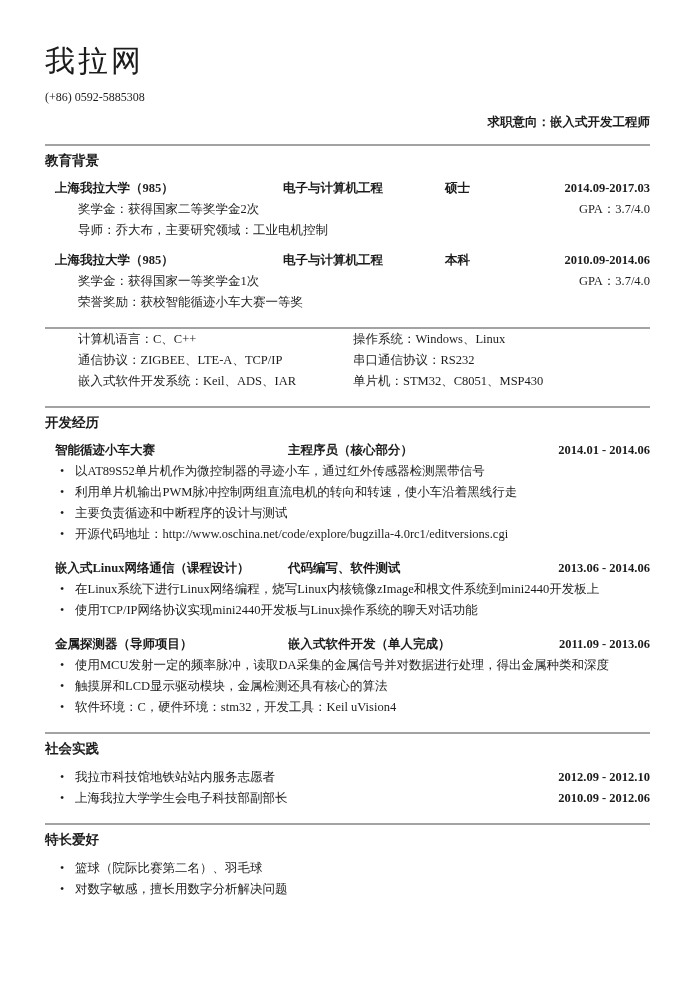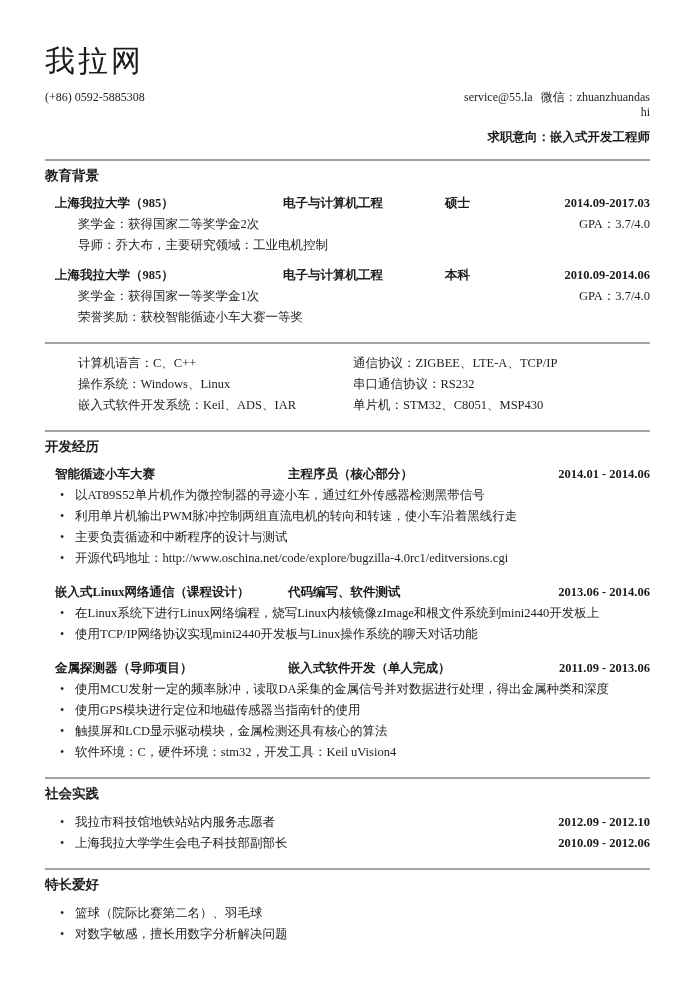--- a/index.html
+++ b/index.html
@@ -71,21 +71,20 @@
   }
   .edu-dates, .right-align { text-align: right; }
   .detail-line { display: flex; padding-left: 33px; }
   .detail-right { margin-left: auto; }
 
   
   .skills-grid {
     display: grid;
     grid-template-columns: 275px 1fr;
     padding-left: 33px;
-    margin-top: 9px;
   }
 
   
   .project { margin-top: 9px; }
   .project + .project { margin-top: 13px; }
   .project-head {
     display: grid;
     grid-template-columns: 233px 1fr auto;
     padding-left: 10px;
     font-weight: bold;
@@ -103,21 +102,20 @@
 </head>
 <body>
 
 <div class="page">
   <div class="content">
 
     <h1 class="site-title">我拉网</h1>
 
     <div class="contact-row">
       <span class="phone">(+86) 0592-5885308</span>
-      <span class="contact-right"><span>service@55.la</span><span class="wechat-label">微信：</span><span class="wechat-id">zhuanzhuandashi</span></span>
     </div>
 
     <div class="objective">
       <span>求职意向：</span><span>嵌入式开发工程师</span>
     </div>
 
     <div class="section">
       <h2 class="section-heading">教育背景</h2>
 
       <div class="edu-entry">
@@ -149,22 +147,22 @@
         </div>
         <div class="detail-line body-txt">
           <span>荣誉奖励：获校智能循迹小车大赛一等奖</span>
         </div>
       </div>
     </div>
 
     <div class="section">
       <div class="skills-grid body-txt">
         <span>计算机语言：C、C++</span>
+        <span>操作系统：Windows、Linux</span>
         <span>通信协议：ZIGBEE、LTE-A、TCP/IP</span>
-        <span>操作系统：Windows、Linux</span>
         <span>串口通信协议：RS232</span>
         <span>嵌入式软件开发系统：Keil、ADS、IAR</span>
         <span>单片机：STM32、C8051、MSP430</span>
       </div>
     </div>
 
     <div class="section">
       <h2 class="section-heading">开发经历</h2>
 
       <div class="project">
@@ -212,24 +210,20 @@
           <span>金属探测器（导师项目）</span>
           <span>嵌入式软件开发（单人完成）</span>
           <span class="project-dates">2011.09 - 2013.06</span>
         </div>
         <div class="bullet-line body-txt">
           <span class="bullet-dot"></span>
           <span class="bullet-text">使用MCU发射一定的频率脉冲，读取DA采集的金属信号并对数据进行处理，得出金属种类和深度</span>
         </div>
         <div class="bullet-line body-txt">
           <span class="bullet-dot"></span>
-          <span class="bullet-text">使用GPS模块进行定位和地磁传感器当指南针的使用</span>
-        </div>
-        <div class="bullet-line body-txt">
-          <span class="bullet-dot"></span>
           <span class="bullet-text">触摸屏和LCD显示驱动模块，金属检测还具有核心的算法</span>
         </div>
         <div class="bullet-line body-txt">
           <span class="bullet-dot"></span>
           <span class="bullet-text">软件环境：C，硬件环境：stm32，开发工具：Keil uVision4</span>
         </div>
       </div>
     </div>
 
     <div class="section">

